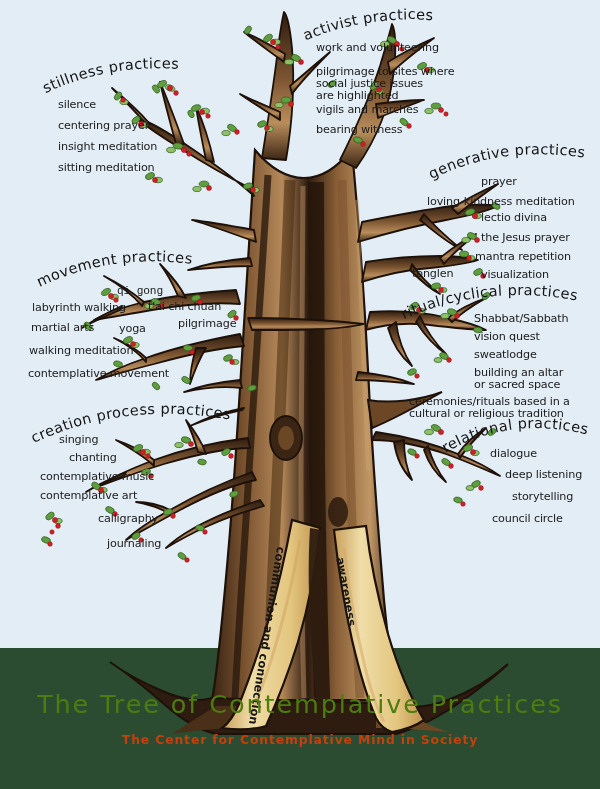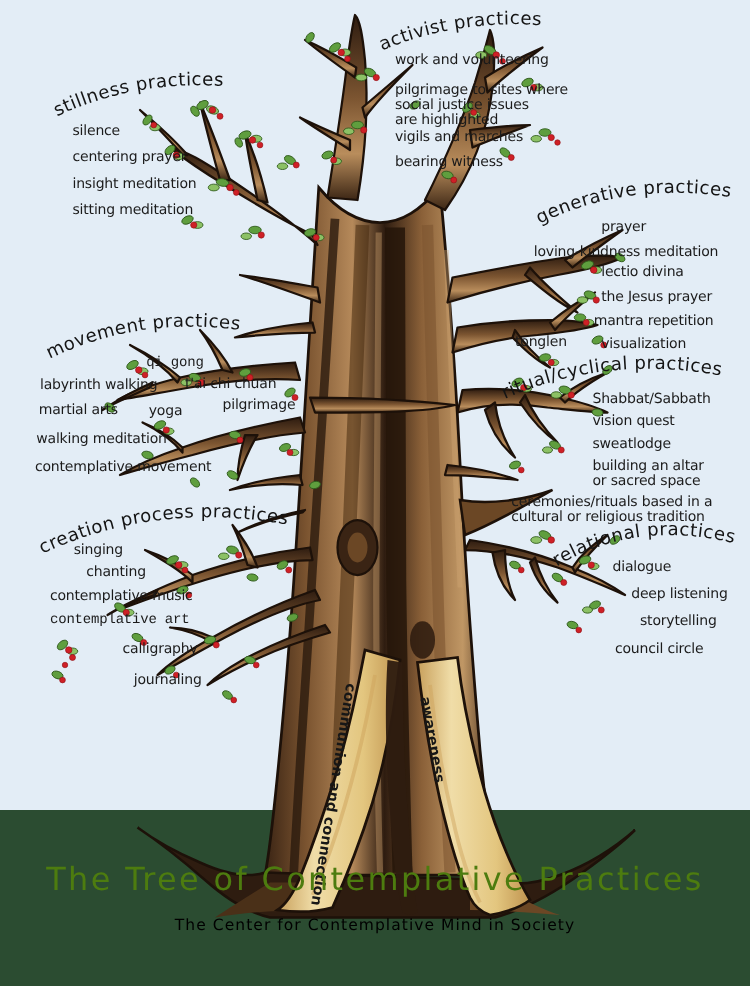--- a/index.html
+++ b/index.html
@@ -91,23 +91,24 @@
     font-size: 25.5px;
     color: #4d7c0f;
     letter-spacing: 1.9px;
     font-weight: 400;
     margin: 0;
     line-height: 1.1;
   }
   #org-name {
     font-family: "DejaVu Sans", "Liberation Sans", sans-serif;
     font-size: 12.4px;
-    color: #000000;
+    color: #c2410c;
     letter-spacing: 0.85px;
     margin: 14px 0 0 0;
+    font-weight: bold;
   }
   #org-url {
     font-family: "DejaVu Sans", "Liberation Sans", sans-serif;
     font-size: 11.6px;
     color: #e8ece6;
     letter-spacing: 0.35px;
     margin: 4px 0 0 0;
   }
 </style>
 </head>
@@ -646,21 +647,21 @@
     <div class="item" style="left:29px; top:345px;">walking meditation</div>
     <div class="item" style="left:28px; top:368px;">contemplative movement</div>
 
     <svg class="heading-svg" style="left:28px; top:408px; width:212px; height:42px;" viewBox="0 0 212 42">
       <path id="arc-creation" d="M4,36 Q96,-8 204,12" fill="none"></path>
       <text><textPath href="#arc-creation" startOffset="1%">creation process practices</textPath></text>
     </svg>
     <div class="item" style="left:59px; top:434px;">singing</div>
     <div class="item" style="left:69px; top:452px;">chanting</div>
     <div class="item" style="left:40px; top:471px;">contemplative music</div>
-    <div class="item" style="left:40px; top:490px;font-family:Liberation Mono, monospace;">contemplative art</div>
+    <div class="item" style="left:40px; top:490px;">contemplative art</div>
     <div class="item" style="left:98px; top:513px;">calligraphy</div>
     <div class="item" style="left:107px; top:538px;">journaling</div>
 
     <svg class="heading-svg" style="left:442px; top:418px; width:164px; height:42px;" viewBox="0 0 164 42">
       <path id="arc-relational" d="M2,36 Q70,-6 158,20" fill="none"></path>
       <text><textPath href="#arc-relational" startOffset="1%">relational practices</textPath></text>
     </svg>
     <div class="item" style="left:490px; top:448px;">dialogue</div>
     <div class="item" style="left:505px; top:469px;text-align:right;">deep listening</div>
     <div class="item" style="left:512px; top:491px;">storytelling</div>

